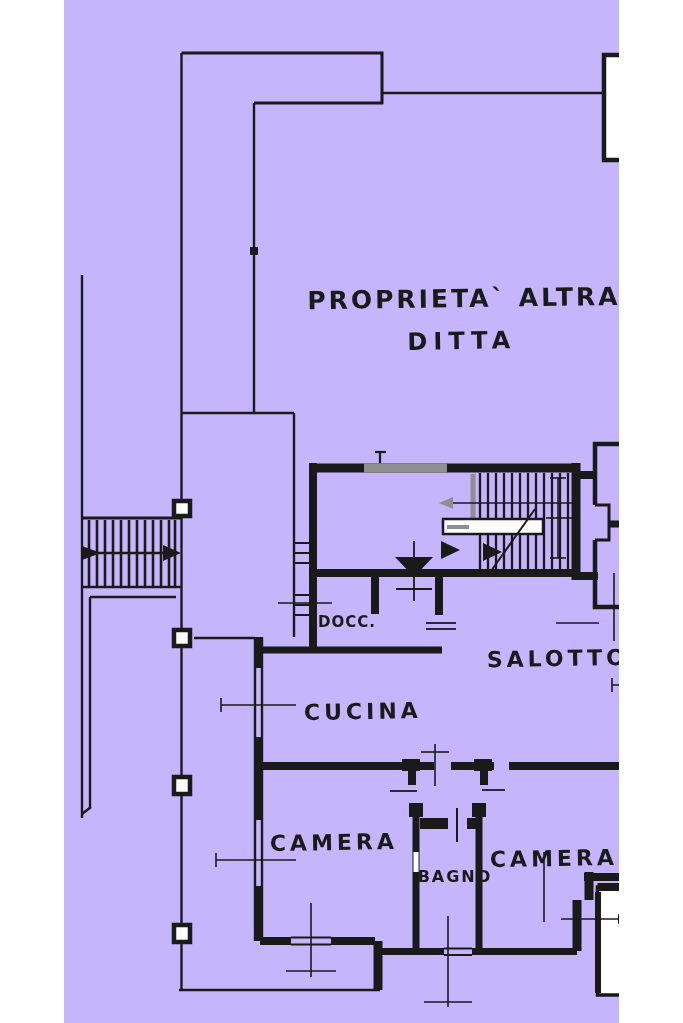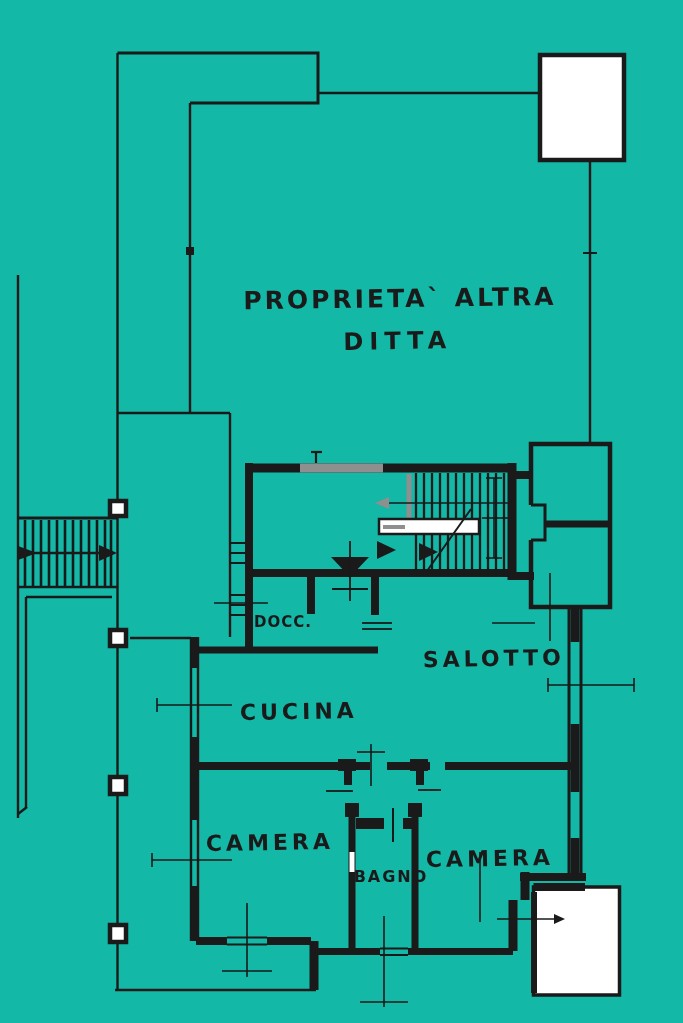--- a/index.html
+++ b/index.html
@@ -1,16 +1,16 @@
 <!DOCTYPE html>
 <html><head>
 <meta charset="utf-8">
 <style>
   html,body{margin:0;padding:0;background:#ffffff;}
-  .page{position:relative;width:683px;height:1023px;background:#14b8a6;overflow:hidden;margin:0 auto;}
+  .page{position:relative;width:555px;height:1023px;background:#c4b5fd;overflow:hidden;margin:0 auto;}
   svg{display:block;width:683px;height:1023px;}
   .plan-label{font-family:"DejaVu Sans",sans-serif;font-weight:600;fill:#1a1a1a;}
 </style>
 </head>
 <body>
 
 <div class="page">
 <svg viewBox="0 0 683 1023" xmlns="http://www.w3.org/2000/svg">
 
   <g fill="none" stroke="#1a1a1a" stroke-width="2.4">

